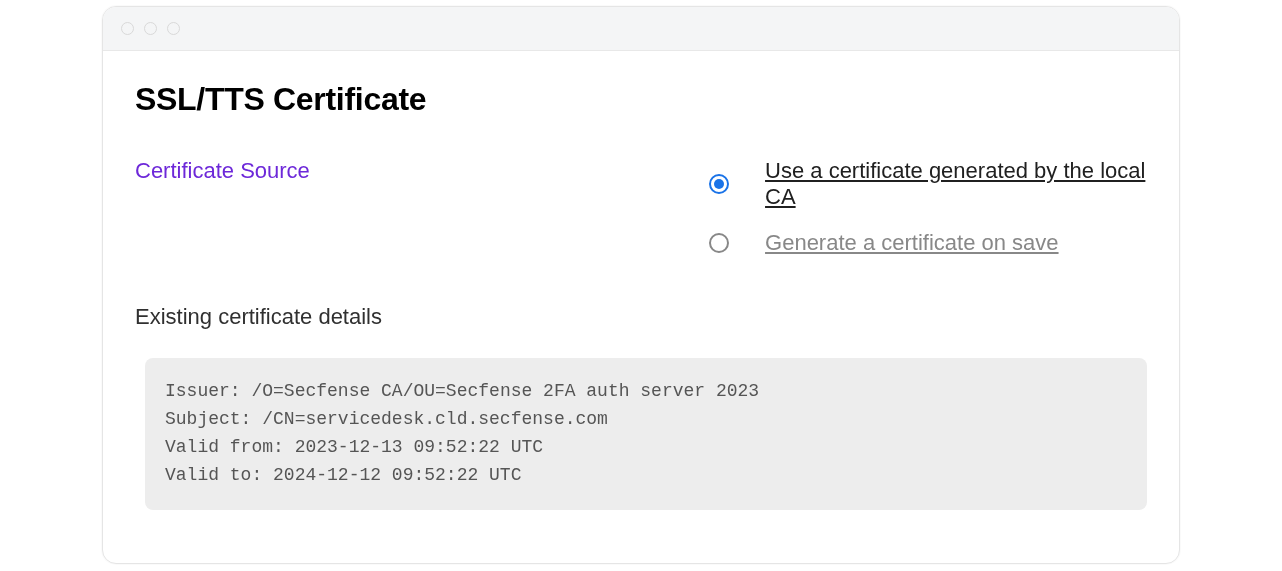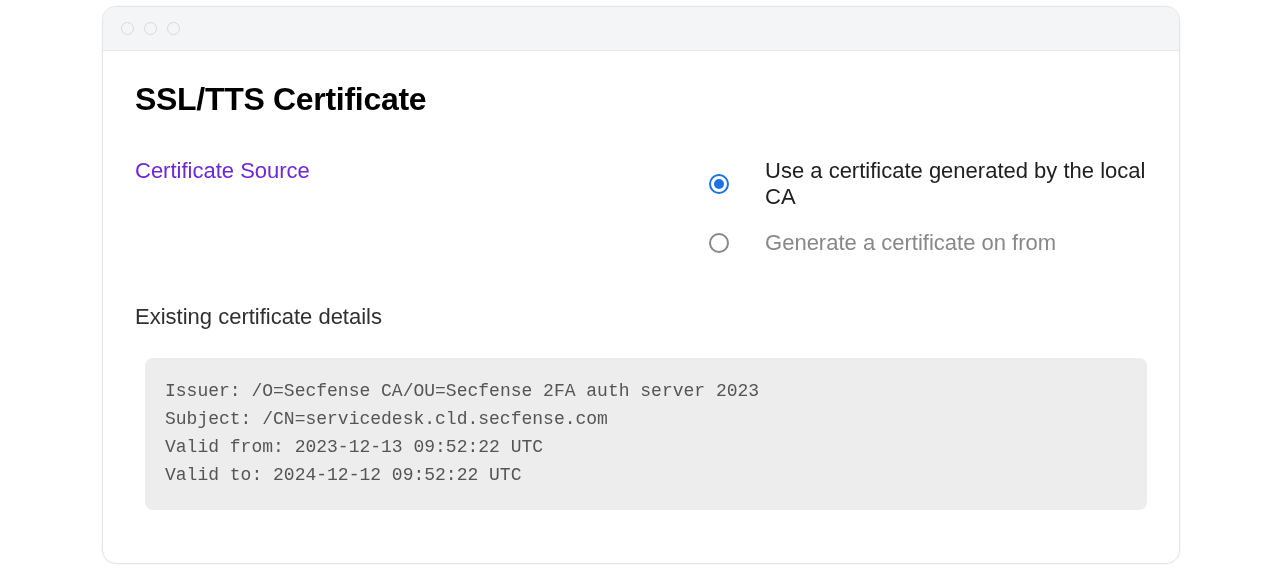--- a/index.html
+++ b/index.html
@@ -64,20 +64,21 @@
       flex-direction: column;
       gap: 20px;
     }
     .radio-item {
       display: flex;
       align-items: center;
       gap: 36px;
       font-size: 22px;
       color: #202020;
       cursor: pointer;
+      text-decoration: underline;
     }
     .radio-item.disabled {
       color: #888;
       cursor: default;
     }
     .radio-outer {
       width: 20px;
       height: 20px;
       border: 2px solid #888;
       border-radius: 50%;
@@ -134,21 +135,21 @@
         <div class="radio-item selected">
           <span class="radio-outer">
               <span class="radio-inner"></span>
             </span>
           <span>Use a certificate generated by the local CA</span>
         </div>
 
 
         <div class="radio-item disabled">
           <span class="radio-outer"></span>
-          <span>Generate a certificate on from</span>
+          <span>Generate a certificate on save</span>
         </div>
 
       </div>
     </div>
 
     <div class="section-title">Existing certificate details</div>
 
     <div class="cert-box"><span>Issuer:</span> <span>/O=Secfense CA/OU=Secfense 2FA auth server 2023</span>
 <span>Subject:</span> <span>/CN=servicedesk.cld.secfense.com</span>
 <span>Valid from:</span> <span>2023-12-13 09:52:22 UTC</span>

